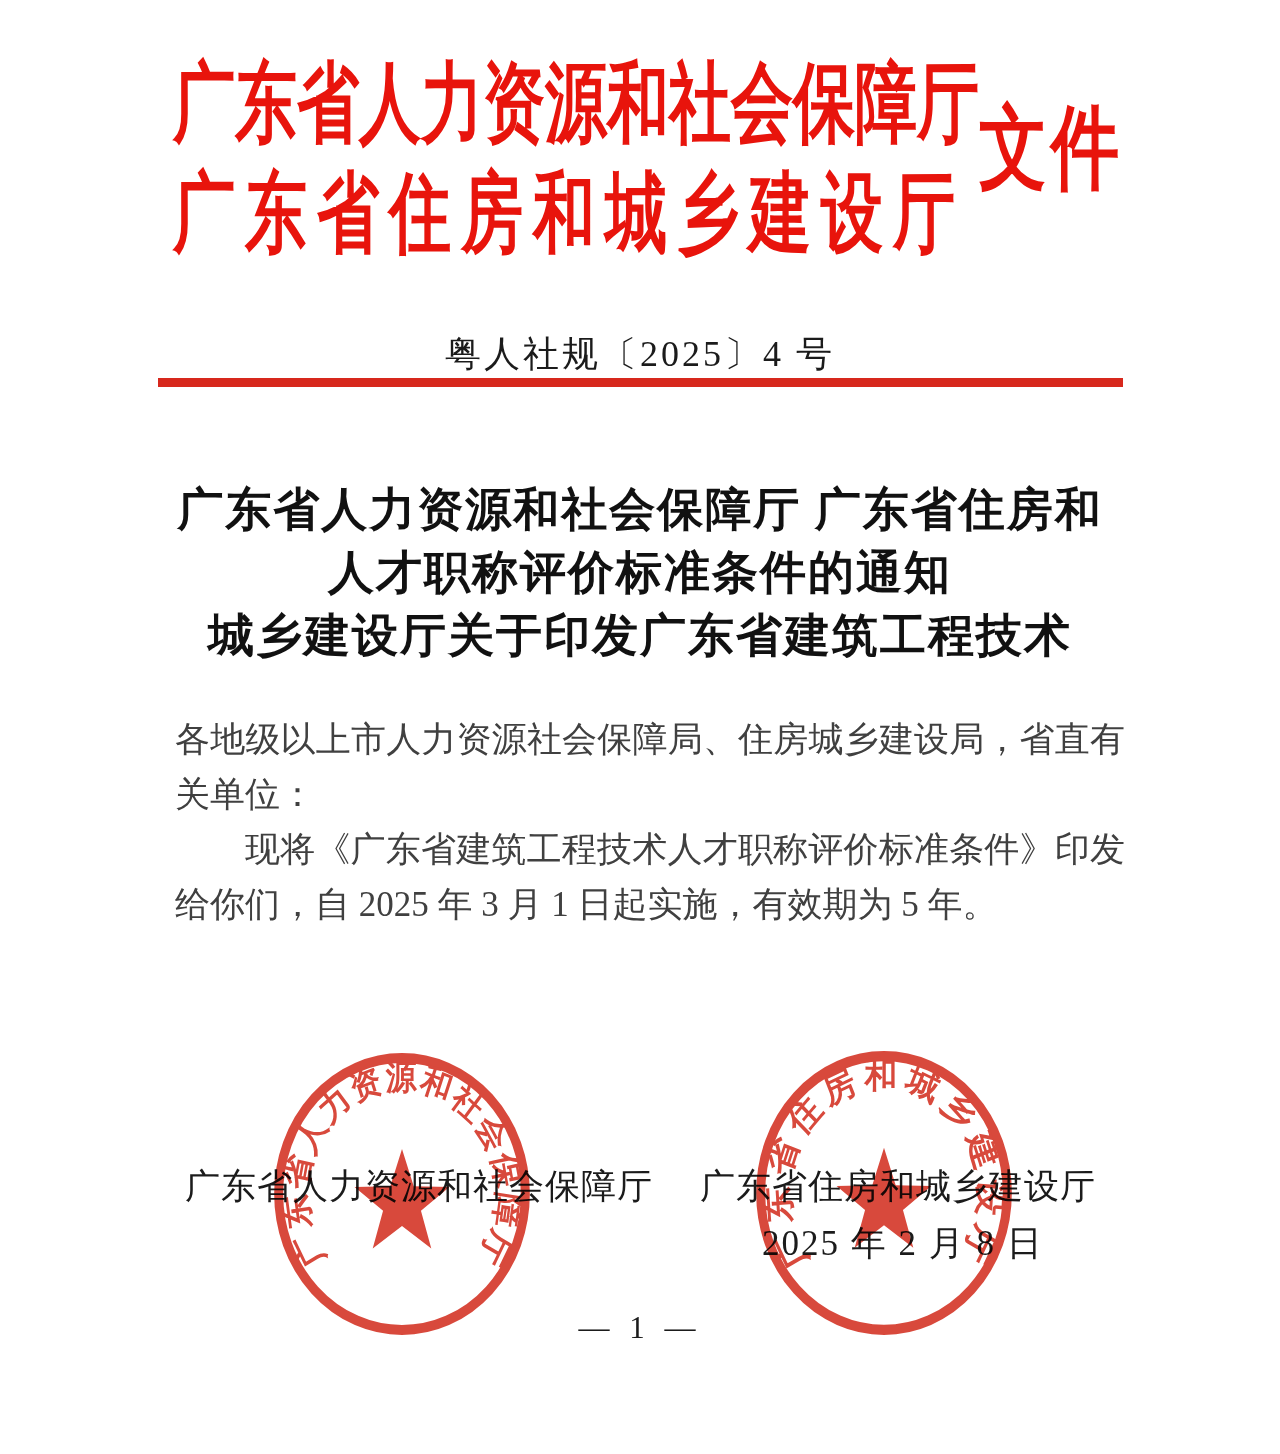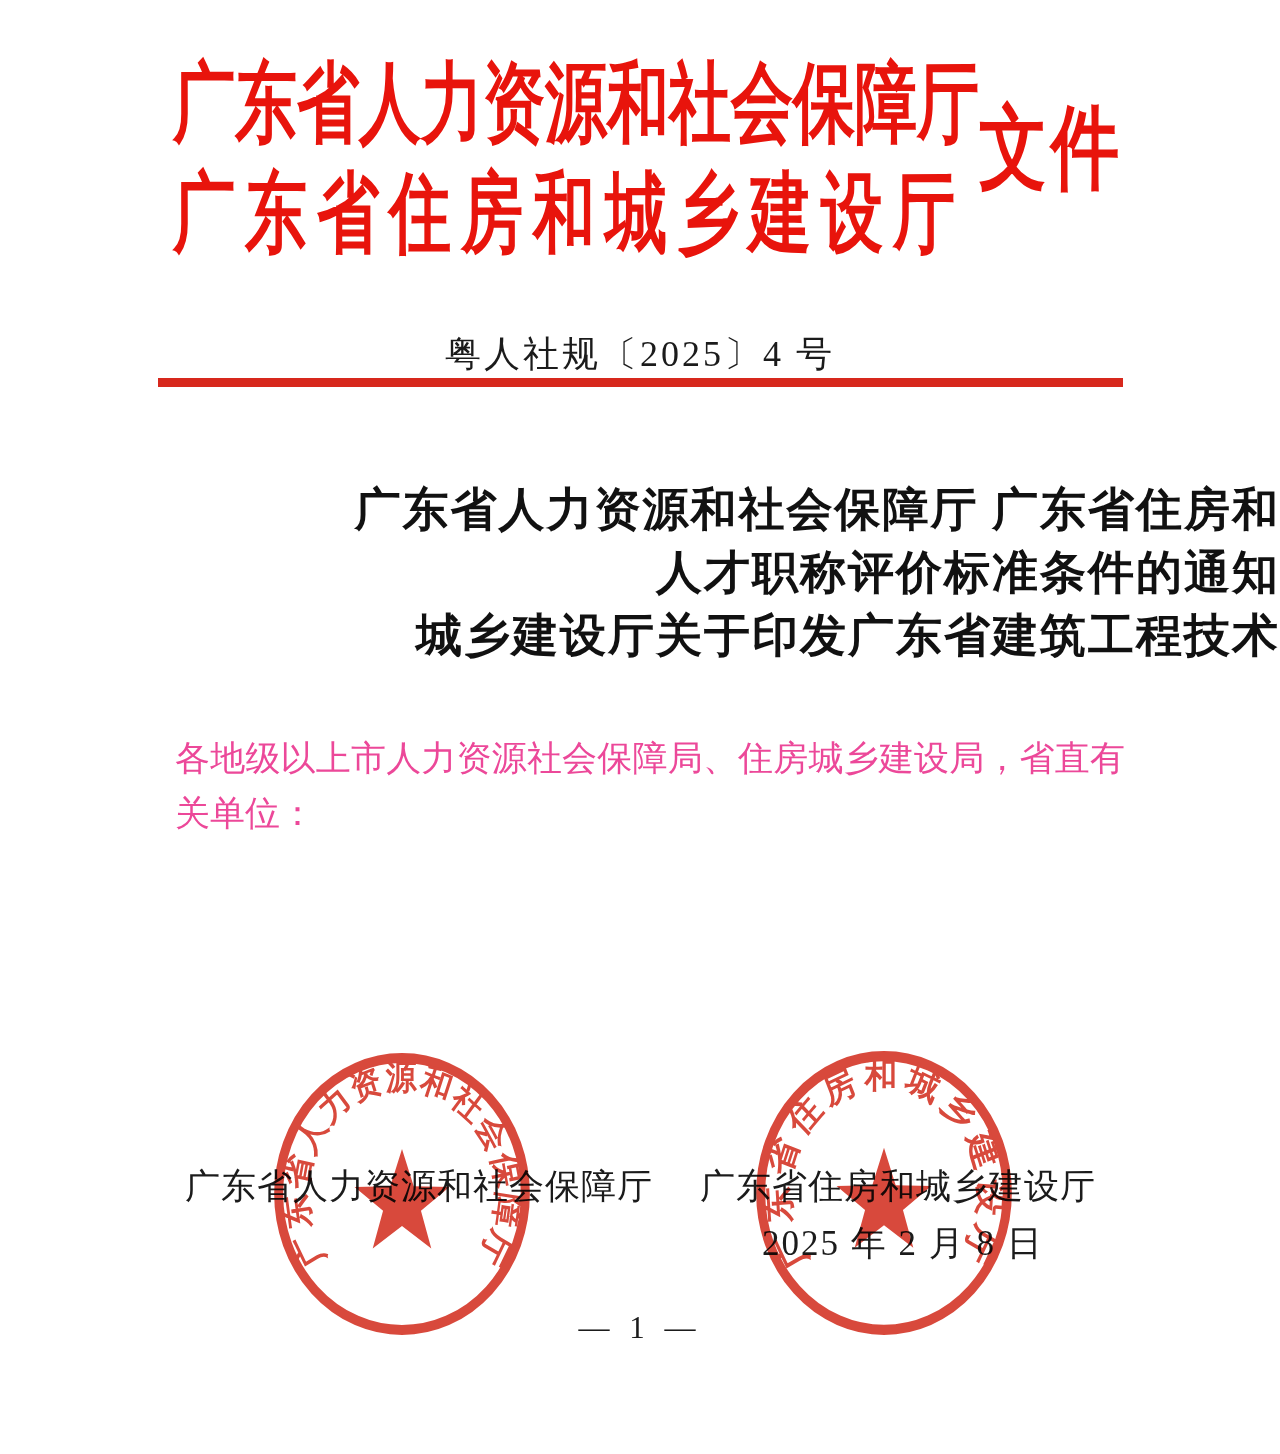--- a/index.html
+++ b/index.html
@@ -59,38 +59,37 @@
     left: 158px; top: 378px;
     width: 965px; height: 9px;
     background: #d7281d;
   }
 
   
   .doc-title {
     position: absolute;
     left: 0; top: 478px;
     width: 1280px;
-    text-align: right;
+    text-align: center;
     font-weight: bold;
     font-size: 46px;
     line-height: 63px;
     letter-spacing: 2px;
     color: #111;
   }
 
   
   .doc-body {
     position: absolute;
     left: 175px; top: 712px;
     width: 950px;
     font-size: 35px;
     line-height: 55px;
     text-align: justify;
-    color: #ec4899;
-    margin-top: 19px;
+    color: #404040;
   }
   .doc-body p.indent { text-indent: 2em; }
 
   
   .sig-left {
     position: absolute;
     left: 185px; top: 1163px;
     font-size: 35px;
     letter-spacing: 1px;
     white-space: nowrap;
@@ -151,20 +150,21 @@
 <div class="red-rule"></div>
 
 <div class="doc-title">
   <div>广东省人力资源和社会保障厅 广东省住房和</div>
   <div>人才职称评价标准条件的通知</div>
   <div>城乡建设厅关于印发广东省建筑工程技术</div>
 </div>
 
 <div class="doc-body">
   <p>各地级以上市人力资源社会保障局、住房城乡建设局，省直有关单位：</p>
+  <p class="indent">现将《广东省建筑工程技术人才职称评价标准条件》印发给你们，自 2025 年 3 月 1 日起实施，有效期为 5 年。</p>
 </div>
 
 <div class="sig-left">广东省人力资源和社会保障厅</div>
 <div class="sig-right">广东省住房和城乡建设厅</div>
 <div class="sig-date">2025 年 2 月 8 日</div>
 
 <div class="seal seal-left">
   <svg width="272" height="300" viewBox="0 0 300 300" preserveAspectRatio="none">
     <circle cx="150" cy="150" r="136" fill="none" stroke-width="10" stroke="#d5392b"></circle>
     <path id="sealArcL" d="M 67.3 214.7 A 105 105 0 1 1 232.7 214.7" fill="none"></path>

